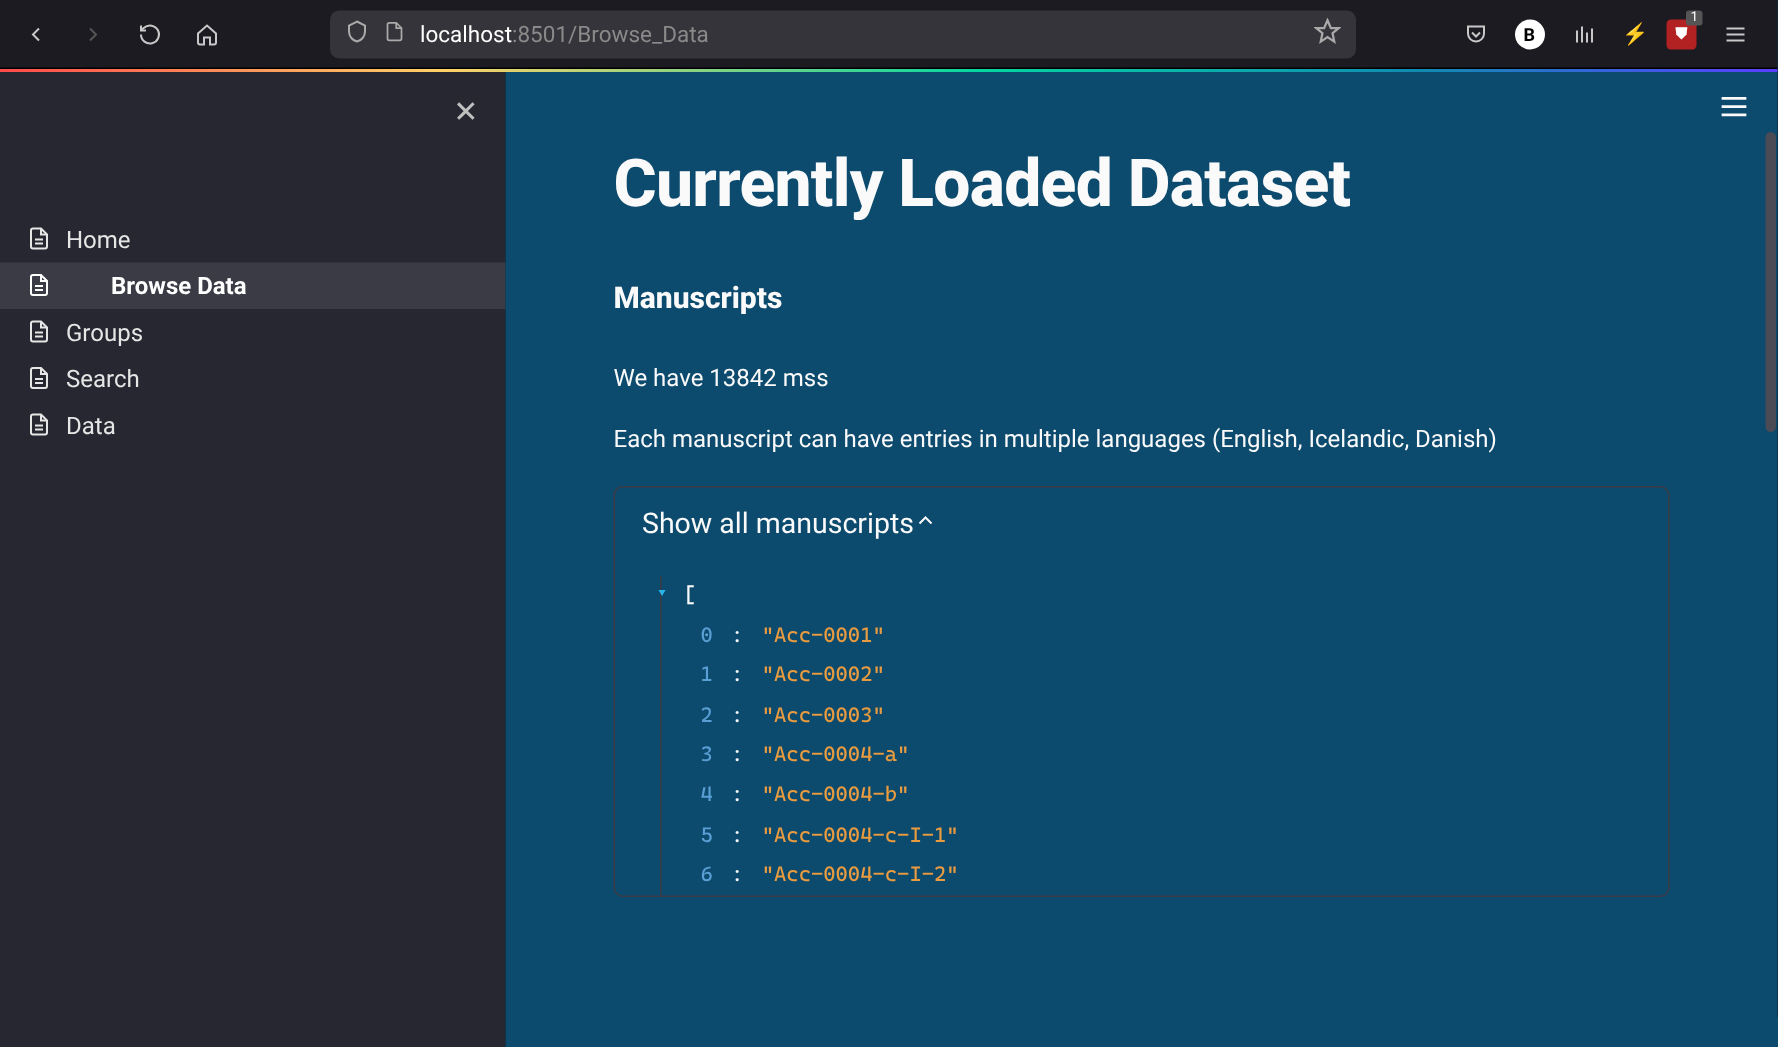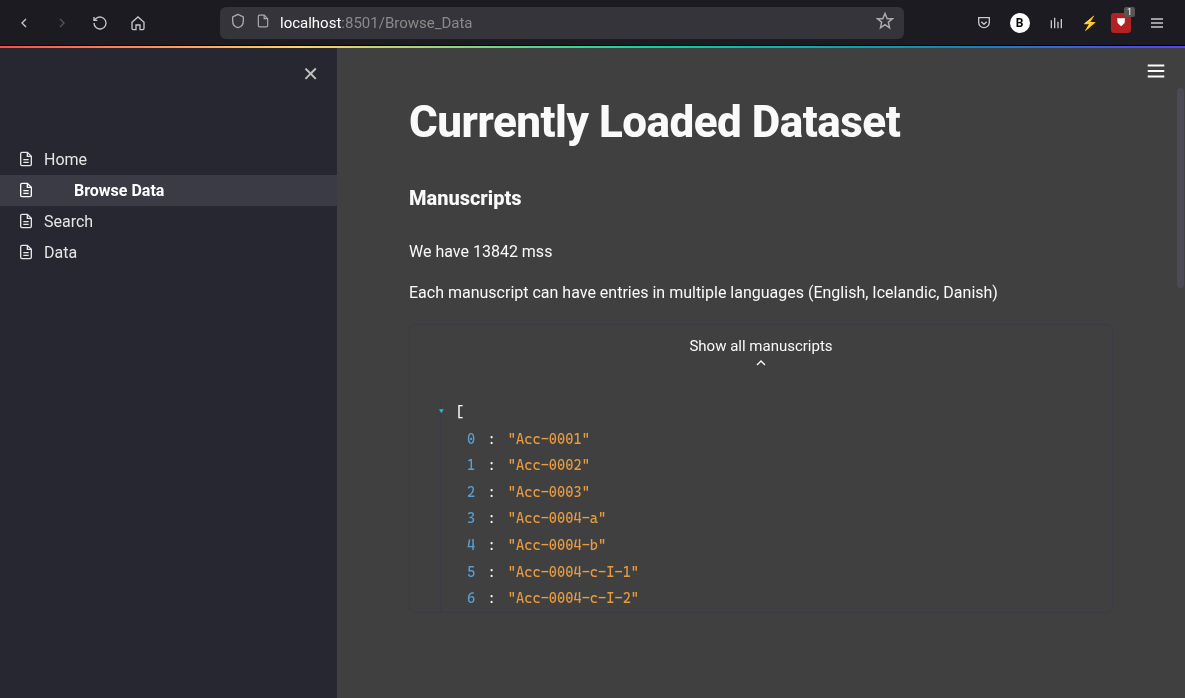--- a/index.html
+++ b/index.html
@@ -128,21 +128,21 @@
   gap: 40px;
 }
 .sidebar-item .file-icon {
   width: 16px;
   height: 18px;
   flex-shrink: 0;
 }
 .file-icon svg { width: 100%; height: 100%; }
 .main {
   flex: 1;
-  background: #404040;
+  background: #0c4a6e;
   position: relative;
   overflow-y: hidden;
 }
 .hamburger {
   position: absolute;
   top: 12px;
   right: 18px;
   color: #fafafa;
   cursor: pointer;
 }
@@ -169,22 +169,21 @@
   border: 1px solid #3a3b45;
   border-radius: 6px;
   margin-top: 18px;
 }
 .expander-header {
   padding: 12px 18px;
   display: flex;
   justify-content: flex-start;
   align-items: center;
   cursor: pointer;
-  font-size: 15px;
-  flex-direction: column;
+  font-size: 19px;
 }
 .chev svg { width: 16px; height: 16px; }
 .json-view {
   padding: 12px 18px 0 40px;
   font-family: ui-monospace, "Cascadia Code", Menlo, Consolas, monospace;
   font-size: 14px;
   line-height: 1.9;
   position: relative;
 }
 .json-tree-line {
@@ -311,20 +310,28 @@
             </svg></span>
           <span>Home</span>
         </div>
         <div class="sidebar-item active">
           <span class="file-icon"><svg viewBox="0 0 24 24" fill="none" stroke="currentColor" stroke-width="2">
               <path d="M14 2H6a2 2 0 0 0-2 2v16a2 2 0 0 0 2 2h12a2 2 0 0 0 2-2V8z"></path>
               <path d="M14 2v6h6"></path>
               <path d="M8 13h8M8 17h8"></path>
             </svg></span>
           <span>Browse Data</span>
+        </div>
+        <div class="sidebar-item">
+          <span class="file-icon"><svg viewBox="0 0 24 24" fill="none" stroke="currentColor" stroke-width="2">
+              <path d="M14 2H6a2 2 0 0 0-2 2v16a2 2 0 0 0 2 2h12a2 2 0 0 0 2-2V8z"></path>
+              <path d="M14 2v6h6"></path>
+              <path d="M8 13h8M8 17h8"></path>
+            </svg></span>
+          <span>Groups</span>
         </div>
         <div class="sidebar-item">
           <span class="file-icon"><svg viewBox="0 0 24 24" fill="none" stroke="currentColor" stroke-width="2">
               <path d="M14 2H6a2 2 0 0 0-2 2v16a2 2 0 0 0 2 2h12a2 2 0 0 0 2-2V8z"></path>
               <path d="M14 2v6h6"></path>
               <path d="M8 13h8M8 17h8"></path>
             </svg></span>
           <span>Search</span>
         </div>
         <div class="sidebar-item">

